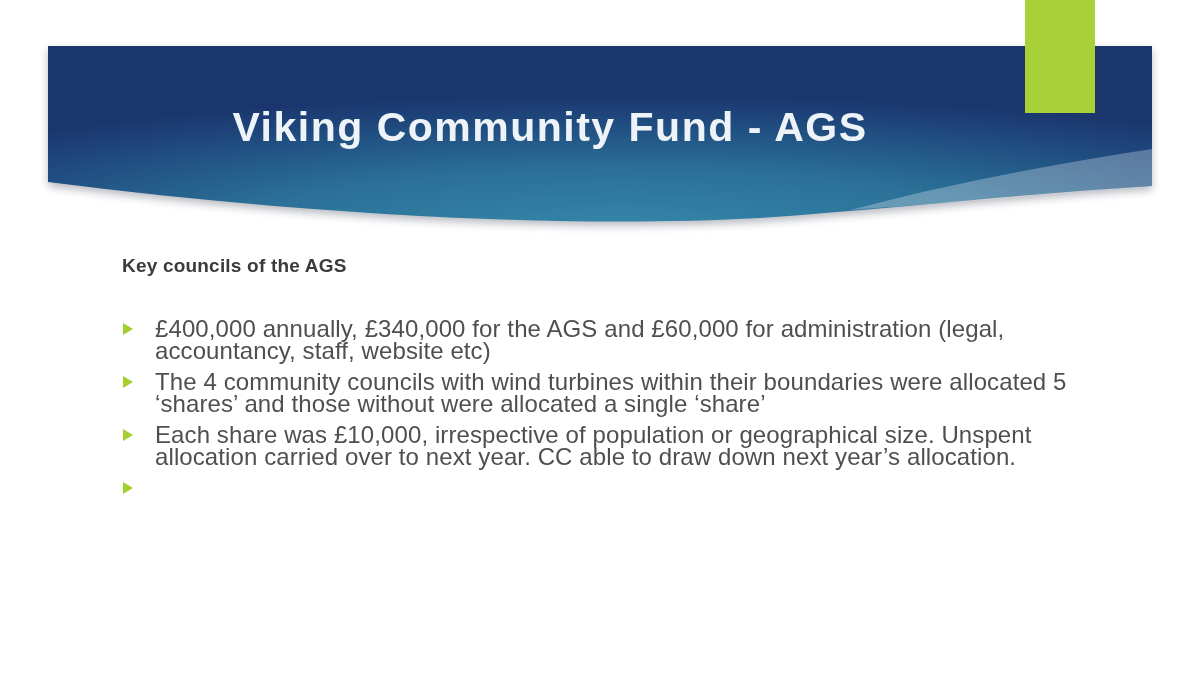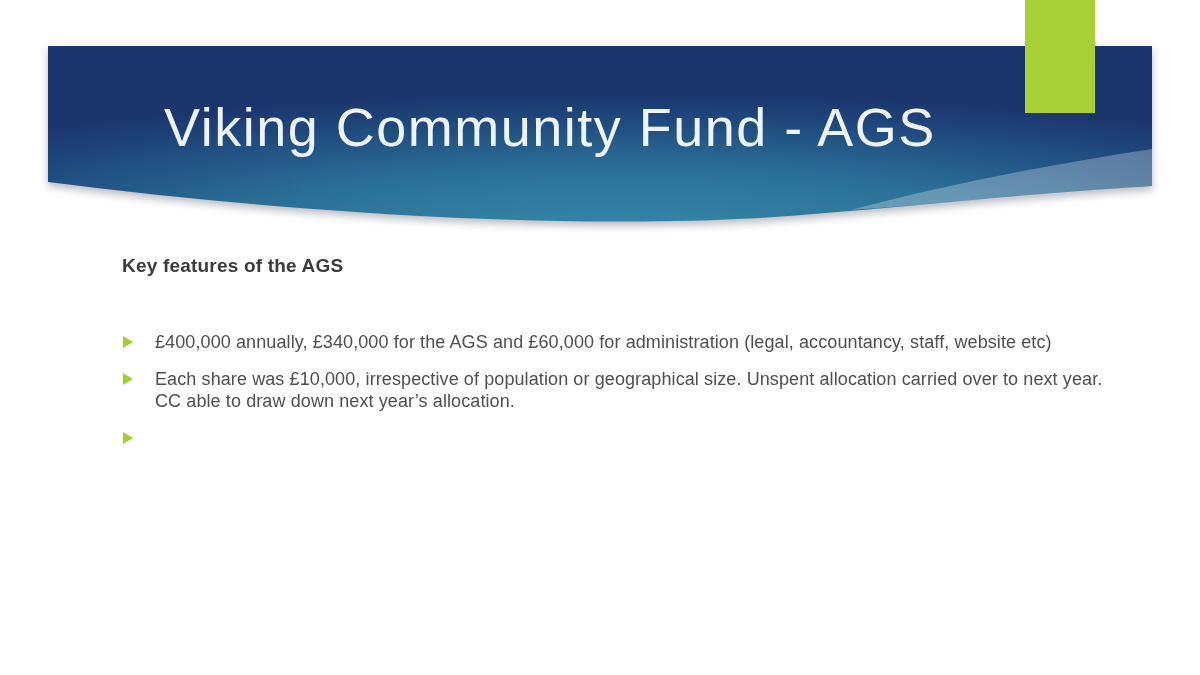--- a/index.html
+++ b/index.html
@@ -9,36 +9,36 @@
     background:#ffffff; overflow:hidden;
     font-family:"Liberation Sans", sans-serif;
   }
   .band-svg { position:absolute; left:0; top:0; }
   .accent-rect {
     position:absolute; left:1025px; top:0; width:70px; height:113px;
     background:#a8d137;
   }
   .slide-title {
     position:absolute; left:100px; top:103px; width:900px;
-    text-align:center; font-size:54px; font-weight:400;
+    text-align:center; font-size:41px; font-weight:700;
     letter-spacing:1.5px; color:#eef3f8; line-height:48px;
     white-space:nowrap;
   }
   .section-heading {
     position:absolute; left:122px; top:255px;
     font-size:19px; font-weight:bold; color:#3b3b3b;
     letter-spacing:0.2px; line-height:22px;
   }
   .bullets {
     position:absolute; left:122px; top:316px; width:1005px;
     list-style:none; margin:0; padding:0;
   }
   .bullets li {
-    position:relative; padding-left:33px; margin:15px 0 9px 0;
-    font-size:18px; line-height:22px; color:#4f4f4f;
+    position:relative; padding-left:33px; margin:2px 0 9px 0;
+    font-size:24px; line-height:22px; color:#4f4f4f;
     letter-spacing:0.1px;
   }
   .tri {
     position:absolute; left:1px; top:5px; width:0; height:0;
     border-top:6px solid transparent;
     border-bottom:6px solid transparent;
     border-left:10px solid #a3d02e;
   }
 </style>
 </head>
@@ -56,26 +56,30 @@
       </radialGradient>
     </defs>
     <path d="M48,46 H1152 V186 C1020,194 900,208 760,218 C560,229 300,214 48,182 Z" fill="url(#bandGrad)" style="filter:drop-shadow(0 4px 4px rgba(45,55,75,0.35))"></path>
     <path d="M1152,149 C1055,164 960,181 850,210 C1000,199 1090,190 1152,186 Z" fill="rgba(255,255,255,0.28)"></path>
   </svg>
 
   <div class="accent-rect"></div>
 
   <div class="slide-title">Viking Community Fund - AGS</div>
 
-  <div class="section-heading">Key features of the AGS</div>
+  <div class="section-heading">Key councils of the AGS</div>
 
   <ul class="bullets">
     <li>
       <span class="tri"></span>
       <span>£400,000 annually, £340,000 for the AGS and £60,000 for administration (legal, accountancy, staff, website etc)</span>
+    </li>
+    <li>
+      <span class="tri"></span>
+      <span>The 4 community councils with wind turbines within their boundaries were allocated 5 ‘shares’ and those without were allocated a single ‘share’</span>
     </li>
     <li>
       <span class="tri"></span>
       <span>Each share was £10,000, irrespective of population or geographical size. Unspent allocation carried over to next year.  CC able to draw down next year’s allocation.</span>
     </li>
     <li>
       <span class="tri"></span>
     </li>
   </ul>
 

